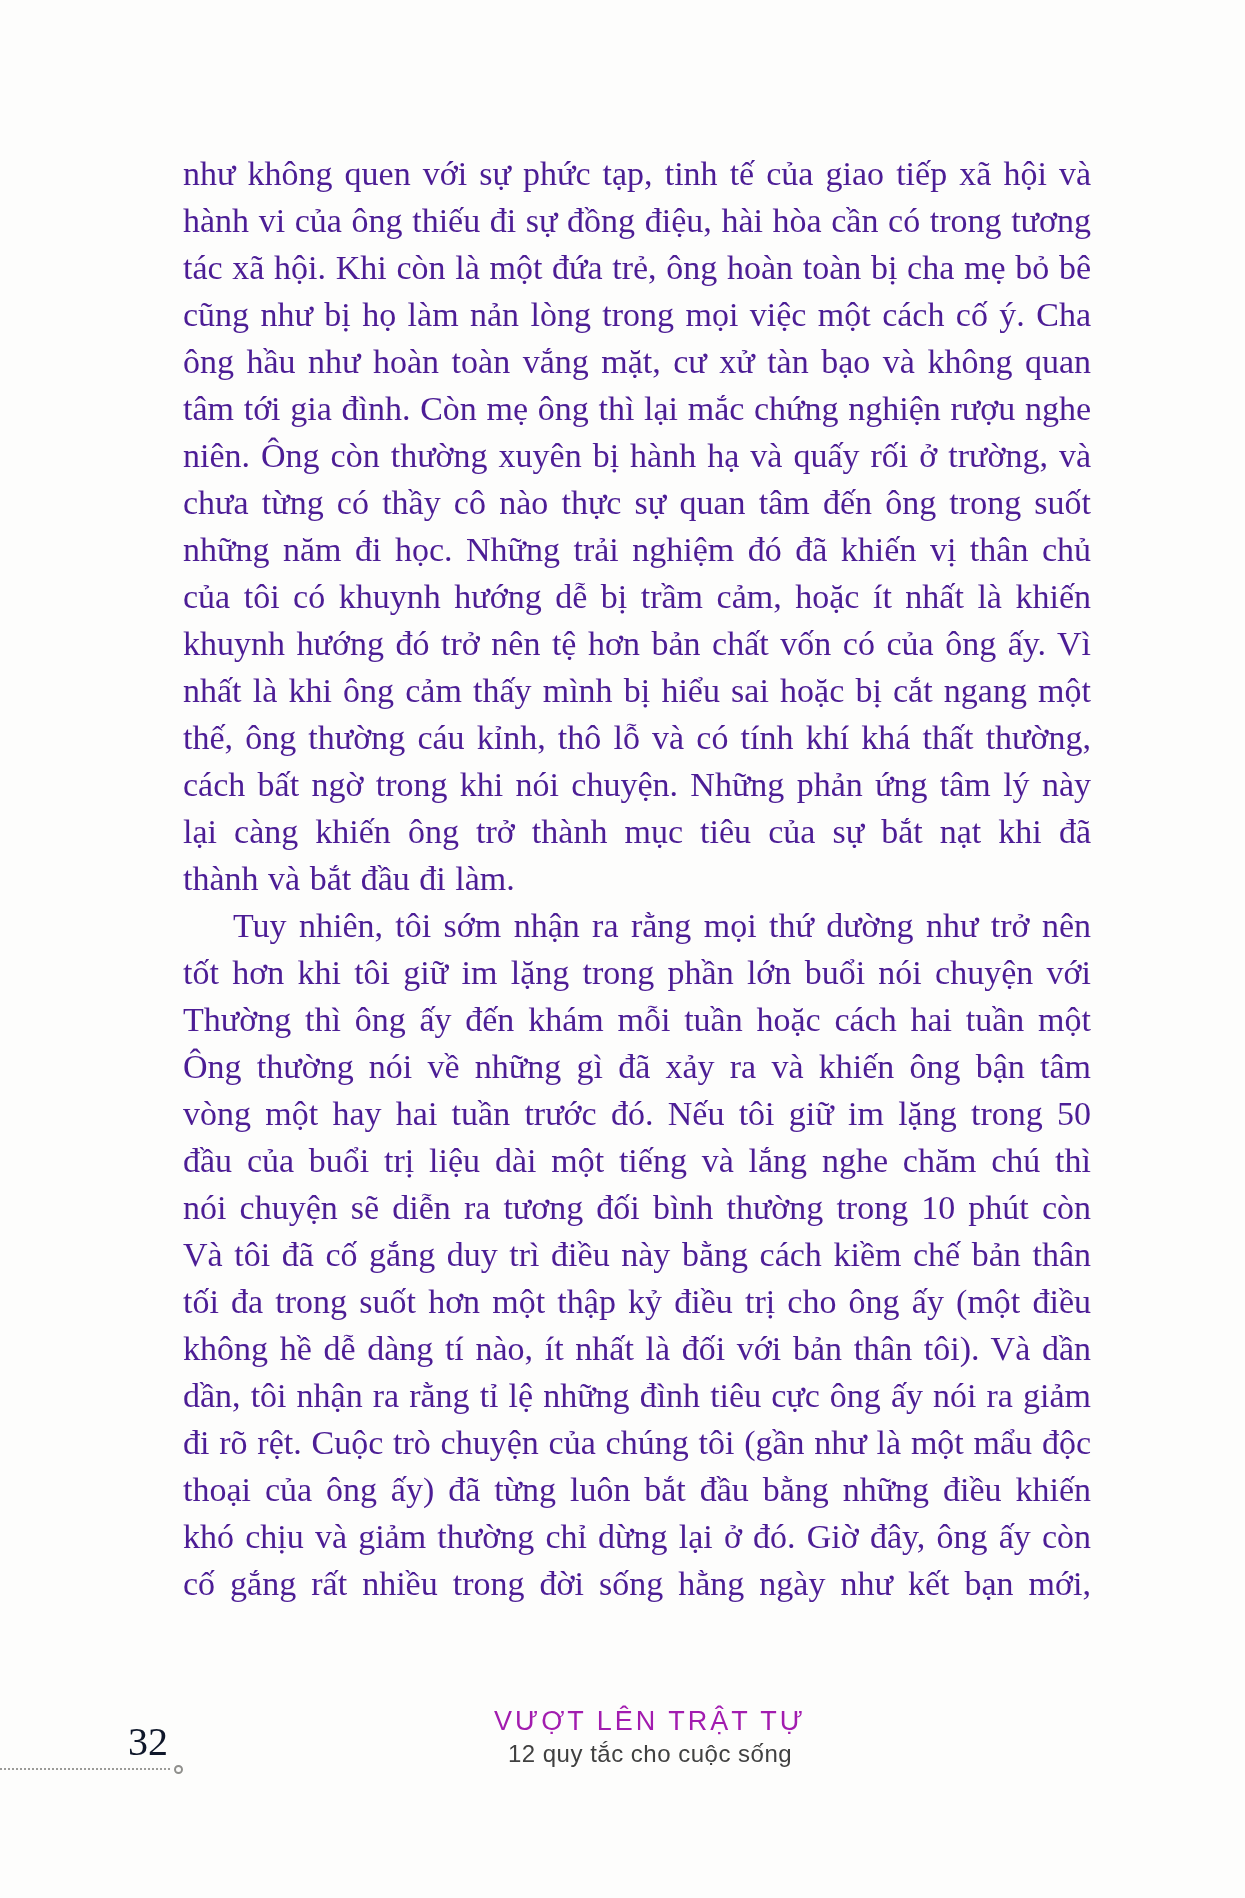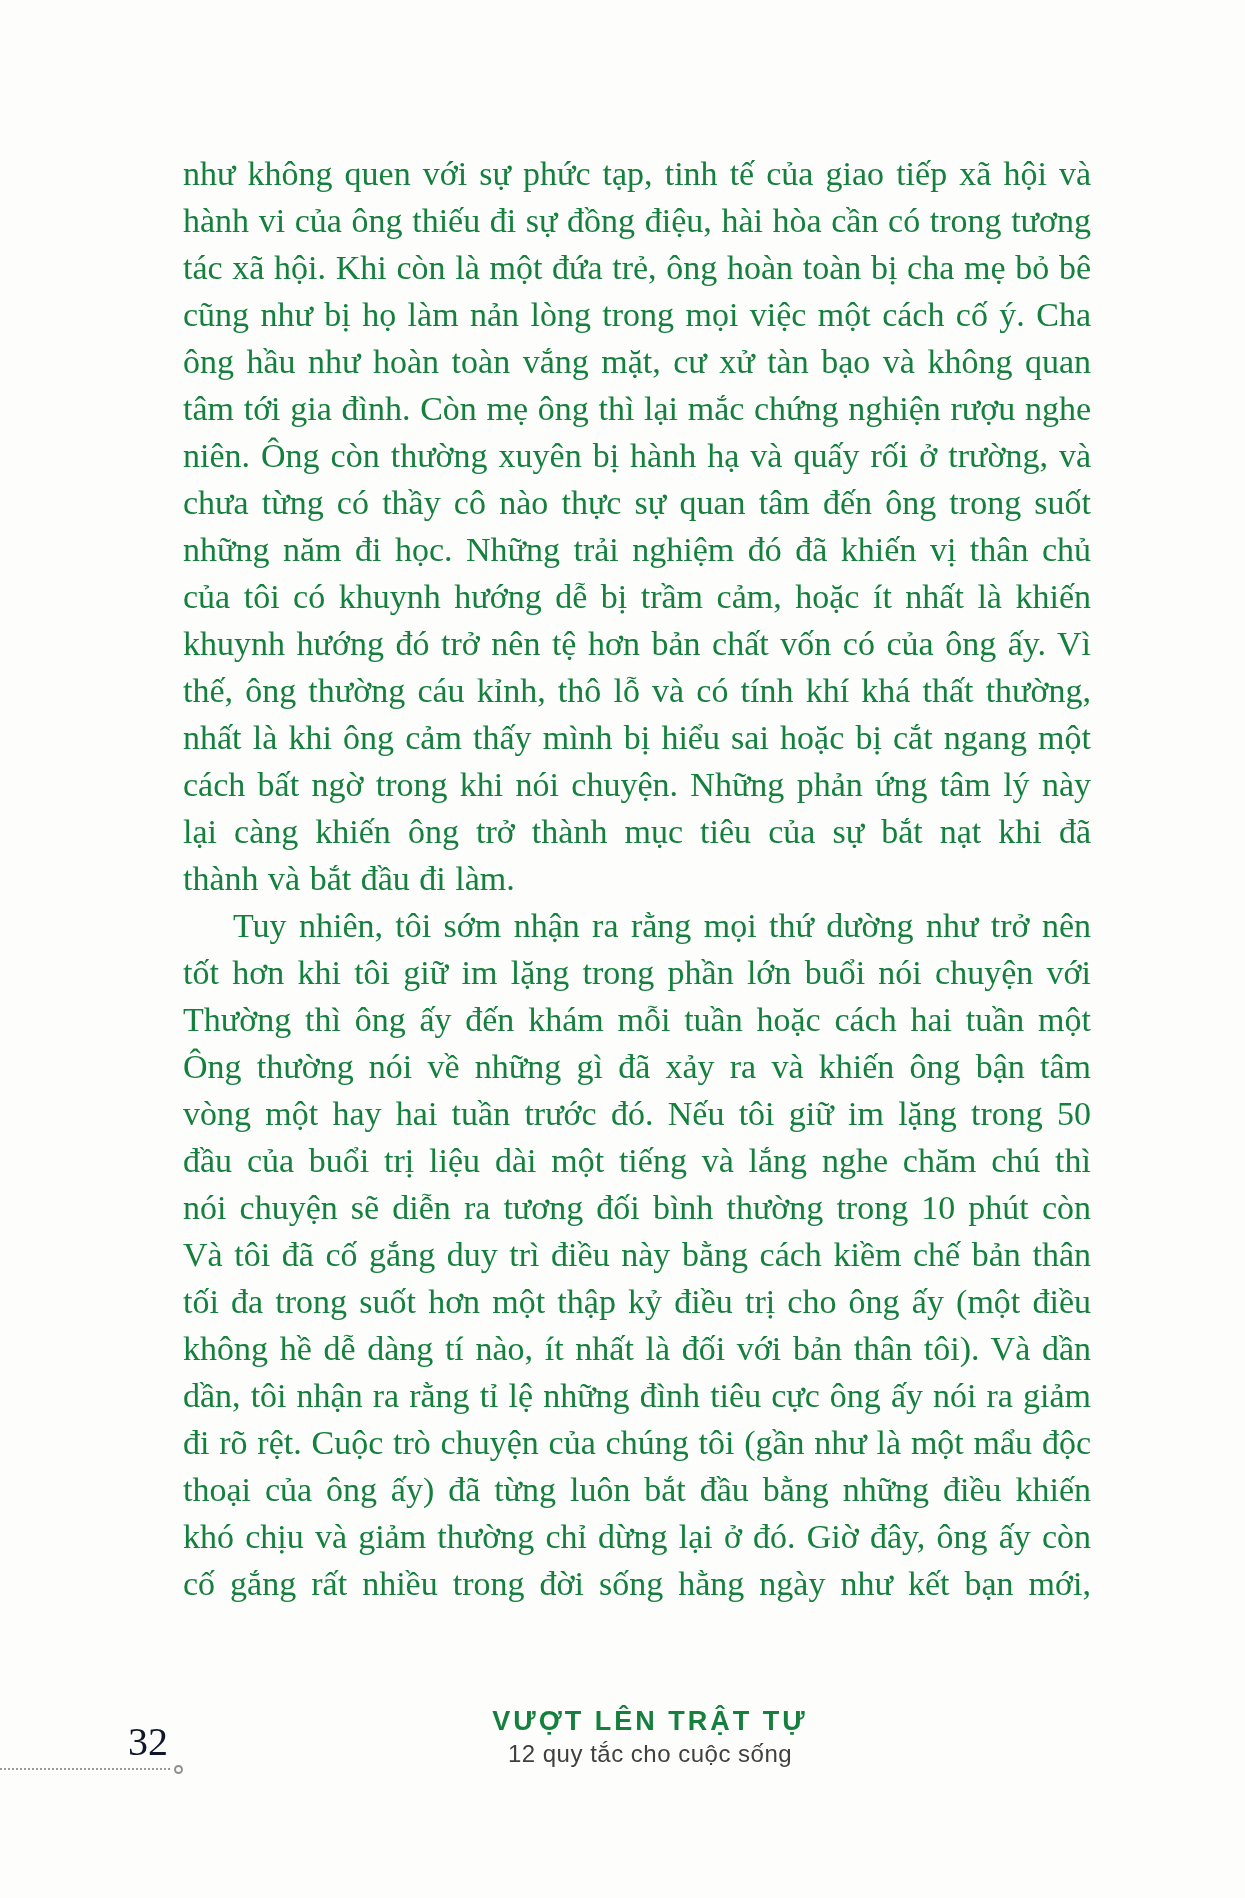--- a/index.html
+++ b/index.html
@@ -11,21 +11,21 @@
     font-family: "Liberation Serif", "DejaVu Serif", serif;
   }
   .page {
     position: absolute; inset: 0;
     background: #fdfdfc;
   }
   .text-block {
     position: absolute;
     left: 183px; top: 150px;
     width: 908px;
-    color: #15803d;
+    color: #4c1d95;
     font-family: Liberation Serif, serif;
   }
   .para { margin: 0; }
   .para-2 { }
   .line {
     font-size: 34px;
     line-height: 47px;
     height: 47px;
     overflow: hidden;
     text-align: justify;
@@ -66,23 +66,23 @@
   }
   .footer-title-block {
     position: absolute;
     left: 440px; top: 1706px;
     width: 420px;
     text-align: center;
     font-family: "Liberation Sans", "DejaVu Sans", sans-serif;
   }
   .book-title {
     font-size: 27px;
-    font-weight: bold;
+    font-weight: normal;
     letter-spacing: 3px;
-    color: #15803d;
+    color: #a21caf;
   }
   .book-subtitle {
     margin-top: 3px;
     font-size: 24px;
     letter-spacing: 0.5px;
     color: #404040;
   }
 </style>
 </head>
 <body>
@@ -96,22 +96,22 @@
       <div class="line fill">hành vi của ông thiếu đi sự đồng điệu, hài hòa cần có trong tương</div>
       <div class="line fill">tác xã hội. Khi còn là một đứa trẻ, ông hoàn toàn bị cha mẹ bỏ bê</div>
       <div class="line fill">cũng như bị họ làm nản lòng trong mọi việc một cách cố ý. Cha</div>
       <div class="line fill">ông hầu như hoàn toàn vắng mặt, cư xử tàn bạo và không quan</div>
       <div class="line fill">tâm tới gia đình. Còn mẹ ông thì lại mắc chứng nghiện rượu nghe</div>
       <div class="line fill">niên. Ông còn thường xuyên bị hành hạ và quấy rối ở trường, và</div>
       <div class="line fill">chưa từng có thầy cô nào thực sự quan tâm đến ông trong suốt</div>
       <div class="line fill">những năm đi học. Những trải nghiệm đó đã khiến vị thân chủ</div>
       <div class="line fill">của tôi có khuynh hướng dễ bị trầm cảm, hoặc ít nhất là khiến cho</div>
       <div class="line fill">khuynh hướng đó trở nên tệ hơn bản chất vốn có của ông ấy. Vì</div>
+      <div class="line fill">nhất là khi ông cảm thấy mình bị hiểu sai hoặc bị cắt ngang một</div>
       <div class="line fill">thế, ông thường cáu kỉnh, thô lỗ và có tính khí khá thất thường,</div>
-      <div class="line fill">nhất là khi ông cảm thấy mình bị hiểu sai hoặc bị cắt ngang một</div>
       <div class="line fill">cách bất ngờ trong khi nói chuyện. Những phản ứng tâm lý này</div>
       <div class="line fill">lại càng khiến ông trở thành mục tiêu của sự bắt nạt khi đã trưởng</div>
       <div class="line">thành và bắt đầu đi làm.</div>
     </div>
 
     <div class="para para-2">
       <div class="line fill indent">Tuy nhiên, tôi sớm nhận ra rằng mọi thứ dường như trở nên</div>
       <div class="line fill">tốt hơn khi tôi giữ im lặng trong phần lớn buổi nói chuyện với ông.</div>
       <div class="line fill">Thường thì ông ấy đến khám mỗi tuần hoặc cách hai tuần một lần.</div>
       <div class="line fill">Ông thường nói về những gì đã xảy ra và khiến ông bận tâm trong</div>

